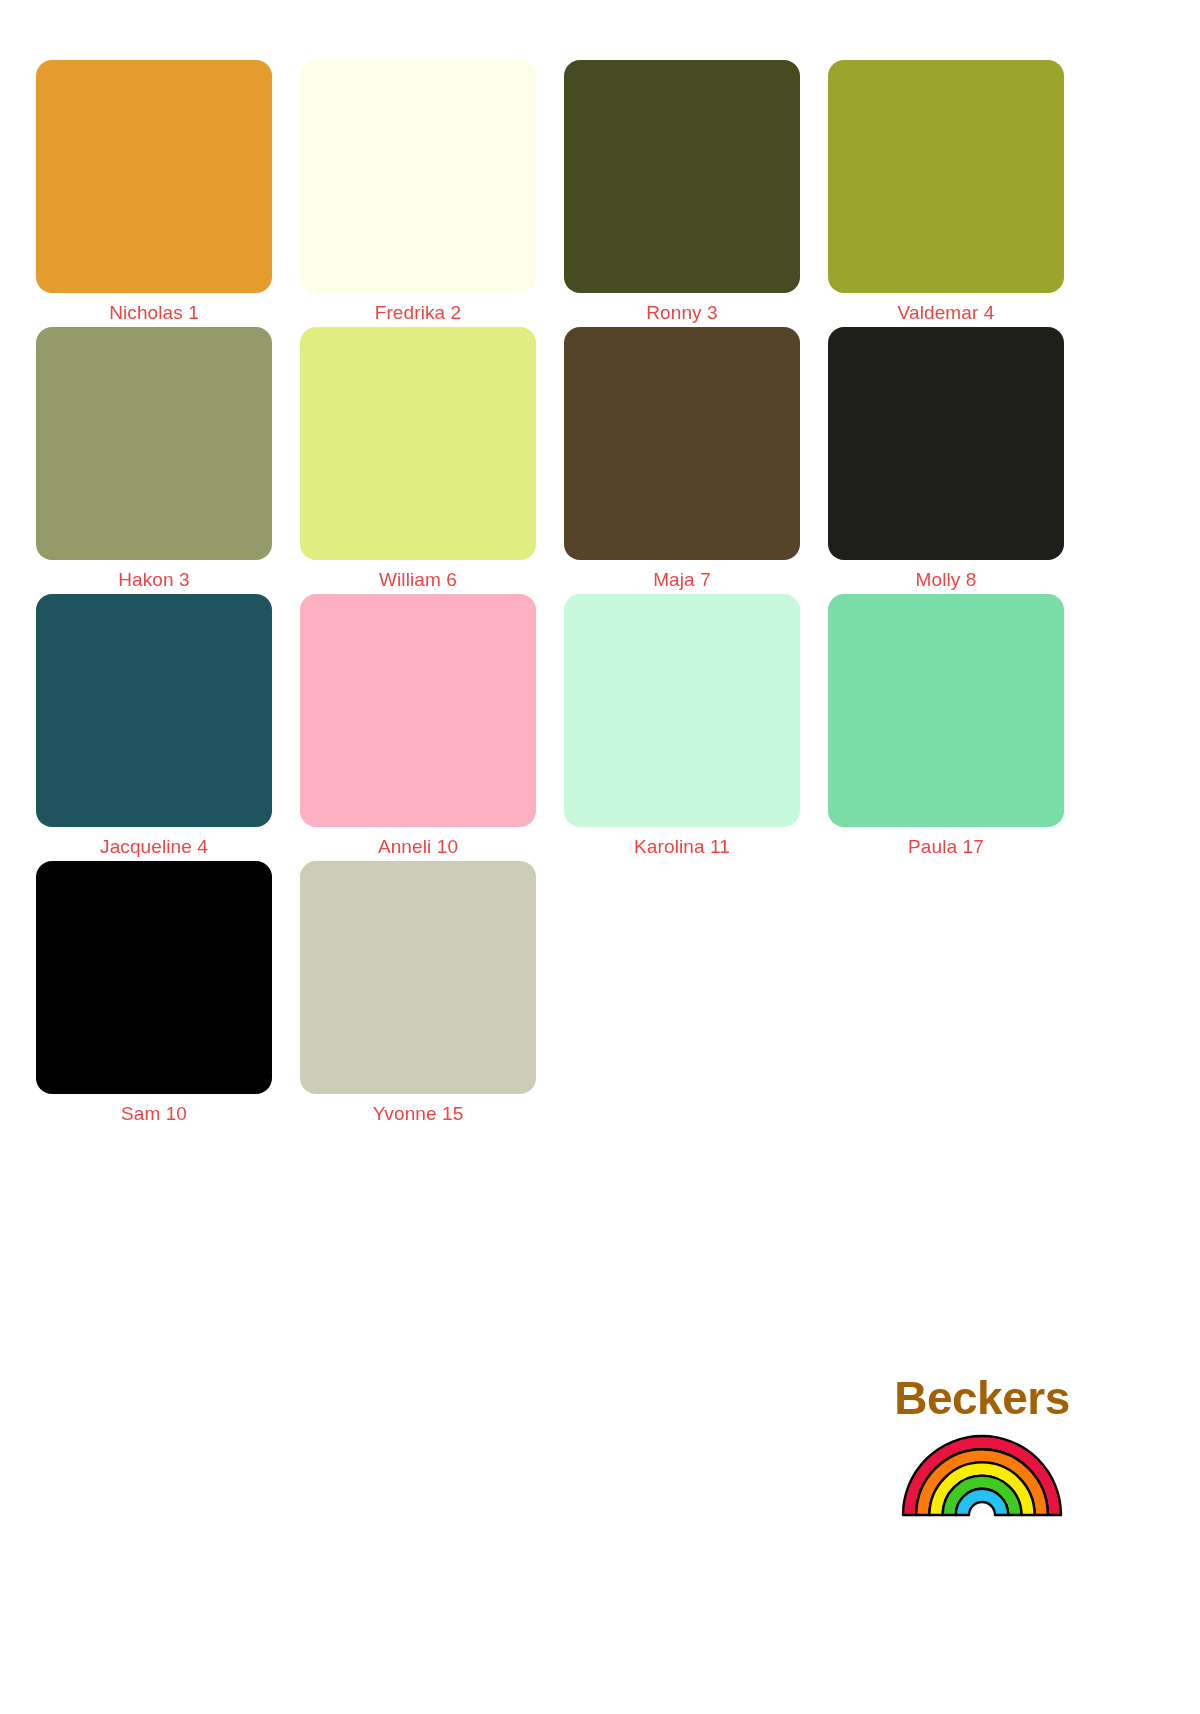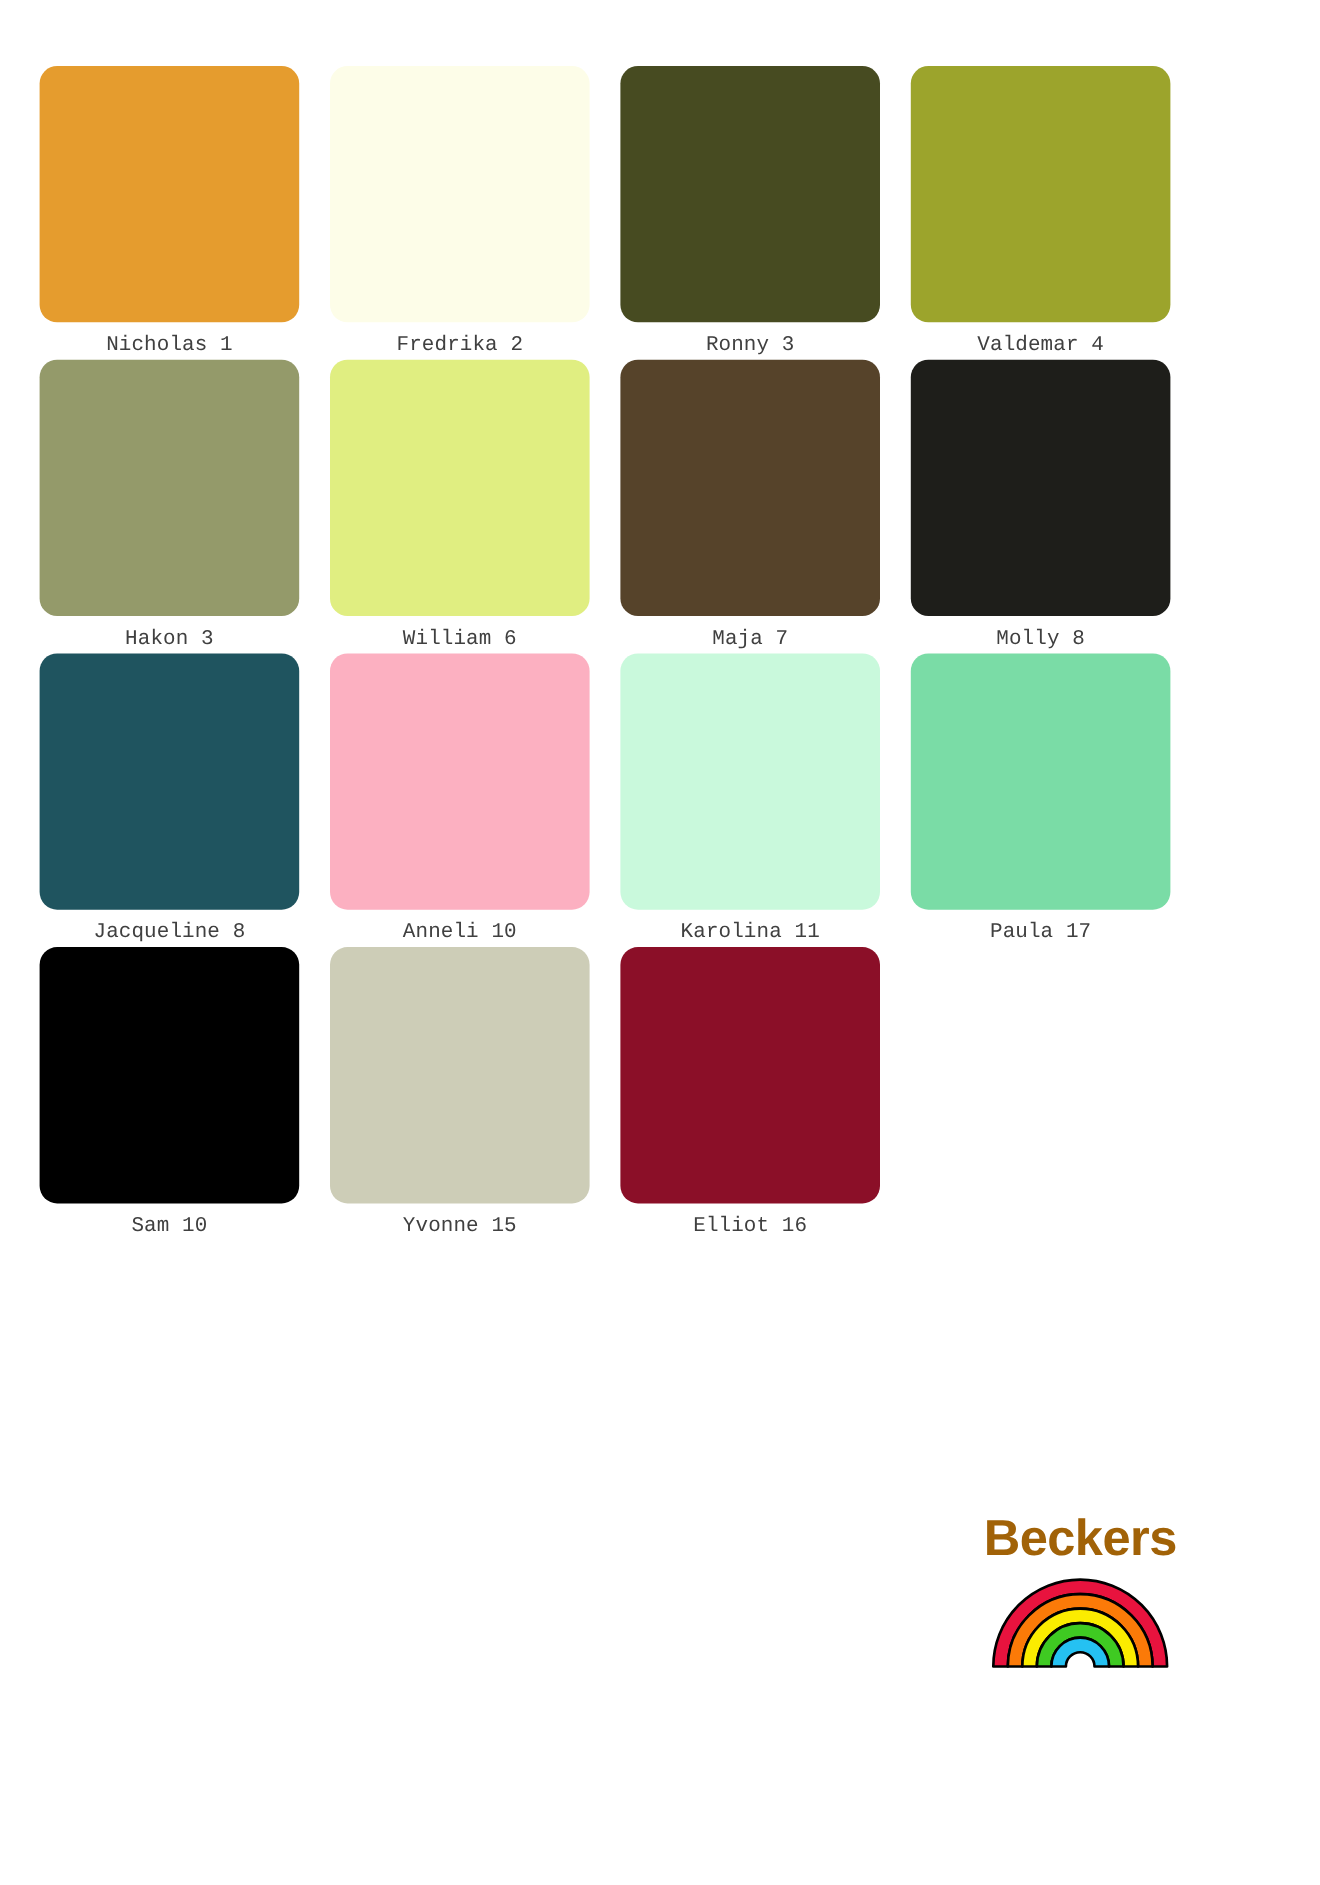--- a/index.html
+++ b/index.html
@@ -47,25 +47,25 @@
     width: 236px;
     height: 233px;
     border-radius: 16px;
     box-sizing: border-box;
   }
 
   .swatch-label {
     margin-top: 9px;
     font-size: 19px;
     line-height: 22px;
-    color: #404040;
+    color: #ef4444;
     text-align: center;
     letter-spacing: 0.1px;
     white-space: nowrap;
-    font-family: Liberation Mono, monospace;
+    font-family: Liberation Sans, sans-serif;
   }
 
   #brand-logo {
     position: absolute;
     left: 898px;
     top: 1372px;
     width: 168px;
     height: 190px;
     display: flex;
     flex-direction: column;
@@ -121,21 +121,21 @@
       <div class="swatch-cell">
         <div class="swatch-chip" style="background-color: rgb(86, 67, 42);"></div>
         <div class="swatch-label">Maja 7</div>
       </div>
       <div class="swatch-cell">
         <div class="swatch-chip" style="background-color: rgb(30, 30, 26);"></div>
         <div class="swatch-label">Molly 8</div>
       </div>
       <div class="swatch-cell">
         <div class="swatch-chip" style="background-color: rgb(31, 84, 95);"></div>
-        <div class="swatch-label">Jacqueline 8</div>
+        <div class="swatch-label">Jacqueline 4</div>
       </div>
       <div class="swatch-cell">
         <div class="swatch-chip" style="background-color: rgb(252, 176, 193);"></div>
         <div class="swatch-label">Anneli 10</div>
       </div>
       <div class="swatch-cell">
         <div class="swatch-chip" style="background-color: rgb(201, 249, 220);"></div>
         <div class="swatch-label">Karolina 11</div>
       </div>
       <div class="swatch-cell">
@@ -143,24 +143,20 @@
         <div class="swatch-label">Paula 17</div>
       </div>
       <div class="swatch-cell">
         <div class="swatch-chip" style="background-color: rgb(0, 0, 0);"></div>
         <div class="swatch-label">Sam 10</div>
       </div>
       <div class="swatch-cell">
         <div class="swatch-chip" style="background-color: rgb(205, 205, 183);"></div>
         <div class="swatch-label">Yvonne 15</div>
       </div>
-      <div class="swatch-cell">
-        <div class="swatch-chip" style="background-color: rgb(139, 15, 40);"></div>
-        <div class="swatch-label">Elliot 16</div>
-      </div>
     </div>
 
   <div id="brand-logo">
     <div id="brand-wordmark">Beckers</div>
     <svg id="brand-rainbow" viewBox="0 0 164 88" xmlns="http://www.w3.org/2000/svg">
       <g id="rainbow-bands">
           <path d="M 3 85 A 79 79 0 0 1 161 85 L 147.8 85 A 65.8 65.8 0 0 0 16.200000000000003 85 Z" fill="#E8133E" stroke="#000000" stroke-width="2.4" stroke-linejoin="round"></path>
           <path d="M 16.200000000000003 85 A 65.8 65.8 0 0 1 147.8 85 L 134.6 85 A 52.599999999999994 52.599999999999994 0 0 0 29.400000000000006 85 Z" fill="#FB7A08" stroke="#000000" stroke-width="2.4" stroke-linejoin="round"></path>
           <path d="M 29.4 85 A 52.6 52.6 0 0 1 134.6 85 L 121.4 85 A 39.400000000000006 39.400000000000006 0 0 0 42.599999999999994 85 Z" fill="#FBEC00" stroke="#000000" stroke-width="2.4" stroke-linejoin="round"></path>
           <path d="M 42.599999999999994 85 A 39.400000000000006 39.400000000000006 0 0 1 121.4 85 L 108.2 85 A 26.200000000000006 26.200000000000006 0 0 0 55.8 85 Z" fill="#3FCA22" stroke="#000000" stroke-width="2.4" stroke-linejoin="round"></path>

